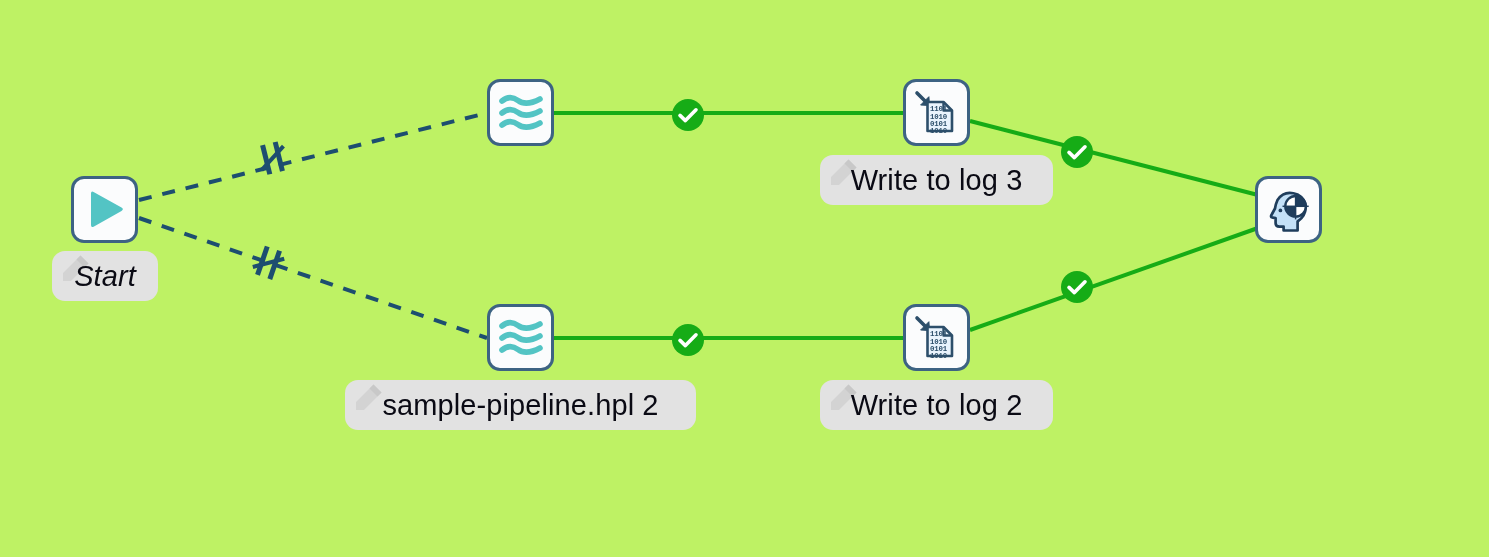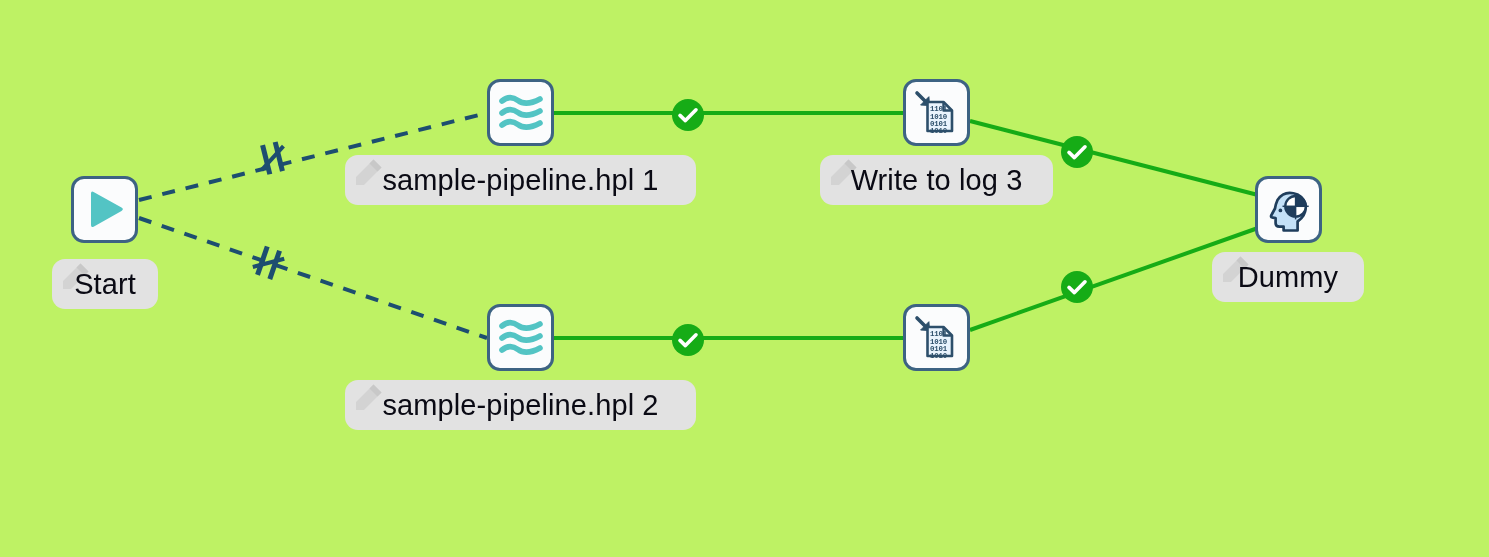--- a/index.html
+++ b/index.html
@@ -232,54 +232,47 @@
       <circle cx="16.4" cy="25.4" r="1.85" fill="#1f3d5c"></circle>
 
       <circle cx="31.6" cy="21.3" r="10.3" fill="#ffffff" stroke="#1f3d5c" stroke-width="2.4"></circle>
       <path d="M31.6 11.0 A10.3 10.3 0 0 1 41.9 21.3 L31.6 21.3 Z" fill="#1f3d5c"></path>
       <path d="M31.6 31.6 A10.3 10.3 0 0 1 21.3 21.3 L31.6 21.3 Z" fill="#1f3d5c"></path>
       <line x1="31.6" y1="8.2" x2="31.6" y2="34.4" stroke="#1f3d5c" stroke-width="1.5"></line>
       <line x1="18.5" y1="21.3" x2="44.7" y2="21.3" stroke="#1f3d5c" stroke-width="1.5"></line>
     </svg>
   </div>
 
-  <div class="label-pill" style="left:52px; top:259px; width:106px;">
+  <div class="label-pill" style="left:52px; top:251px; width:106px;font-style:italic;">
     <svg class="pencil-wm" viewBox="0 0 34 34" xmlns="http://www.w3.org/2000/svg">
       <path d="M22.5 3.5 L30.5 11.5 L13 29 L5 29 L5 21 Z" fill="#d3d3d3"></path>
       <path d="M22.5 3.5 L30.5 11.5 L26.5 15.5 L18.5 7.5 Z" fill="#c8c8c8"></path>
     </svg>
     <span class="txt">Start</span>
   </div>
 
-  <div class="label-pill" style="left:345px; top:155px; width:351px;">
-    <svg class="pencil-wm" viewBox="0 0 34 34" xmlns="http://www.w3.org/2000/svg">
-      <path d="M22.5 3.5 L30.5 11.5 L13 29 L5 29 L5 21 Z" fill="#d3d3d3"></path>
-      <path d="M22.5 3.5 L30.5 11.5 L26.5 15.5 L18.5 7.5 Z" fill="#c8c8c8"></path>
-    </svg>
-    <span class="txt">sample-pipeline.hpl 1</span>
-  </div>
 
   <div class="label-pill" style="left:820px; top:155px; width:233px;">
     <svg class="pencil-wm" viewBox="0 0 34 34" xmlns="http://www.w3.org/2000/svg">
       <path d="M22.5 3.5 L30.5 11.5 L13 29 L5 29 L5 21 Z" fill="#d3d3d3"></path>
       <path d="M22.5 3.5 L30.5 11.5 L26.5 15.5 L18.5 7.5 Z" fill="#c8c8c8"></path>
     </svg>
     <span class="txt">Write to log 3</span>
   </div>
 
-  <div class="label-pill" style="left:1212px; top:252px; width:152px;">
-    <svg class="pencil-wm" viewBox="0 0 34 34" xmlns="http://www.w3.org/2000/svg">
-      <path d="M22.5 3.5 L30.5 11.5 L13 29 L5 29 L5 21 Z" fill="#d3d3d3"></path>
-      <path d="M22.5 3.5 L30.5 11.5 L26.5 15.5 L18.5 7.5 Z" fill="#c8c8c8"></path>
-    </svg>
-    <span class="txt">Dummy</span>
-  </div>
 
   <div class="label-pill" style="left:345px; top:380px; width:351px;text-align:center;">
     <svg class="pencil-wm" viewBox="0 0 34 34" xmlns="http://www.w3.org/2000/svg">
       <path d="M22.5 3.5 L30.5 11.5 L13 29 L5 29 L5 21 Z" fill="#d3d3d3"></path>
       <path d="M22.5 3.5 L30.5 11.5 L26.5 15.5 L18.5 7.5 Z" fill="#c8c8c8"></path>
     </svg>
     <span class="txt">sample-pipeline.hpl 2</span>
   </div>
 
+  <div class="label-pill" style="left:820px; top:380px; width:233px;">
+    <svg class="pencil-wm" viewBox="0 0 34 34" xmlns="http://www.w3.org/2000/svg">
+      <path d="M22.5 3.5 L30.5 11.5 L13 29 L5 29 L5 21 Z" fill="#d3d3d3"></path>
+      <path d="M22.5 3.5 L30.5 11.5 L26.5 15.5 L18.5 7.5 Z" fill="#c8c8c8"></path>
+    </svg>
+    <span class="txt">Write to log 2</span>
+  </div>
 
 </div>
 
 </body></html>

